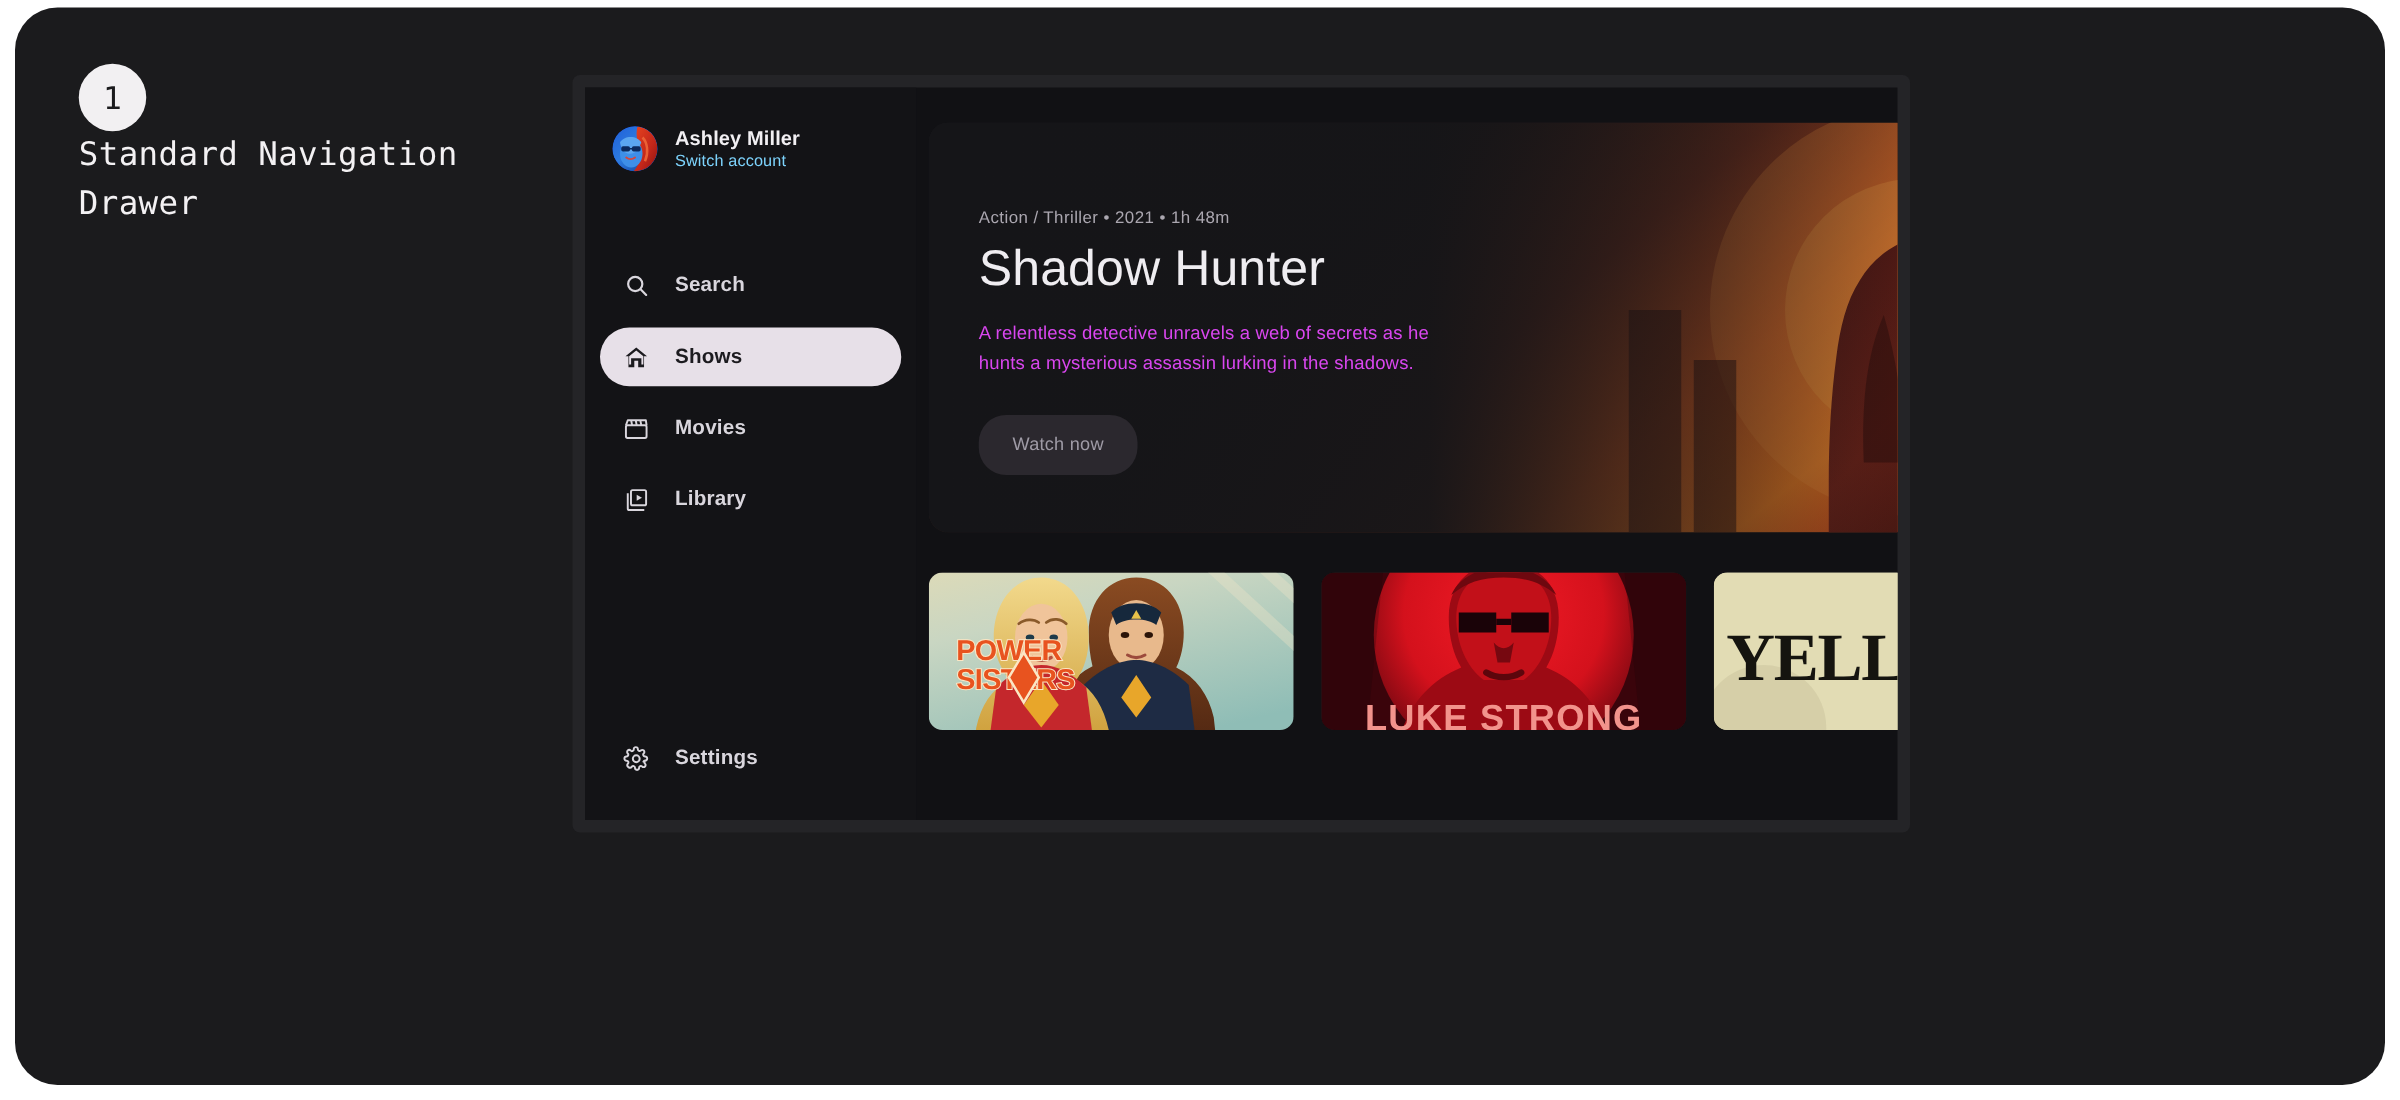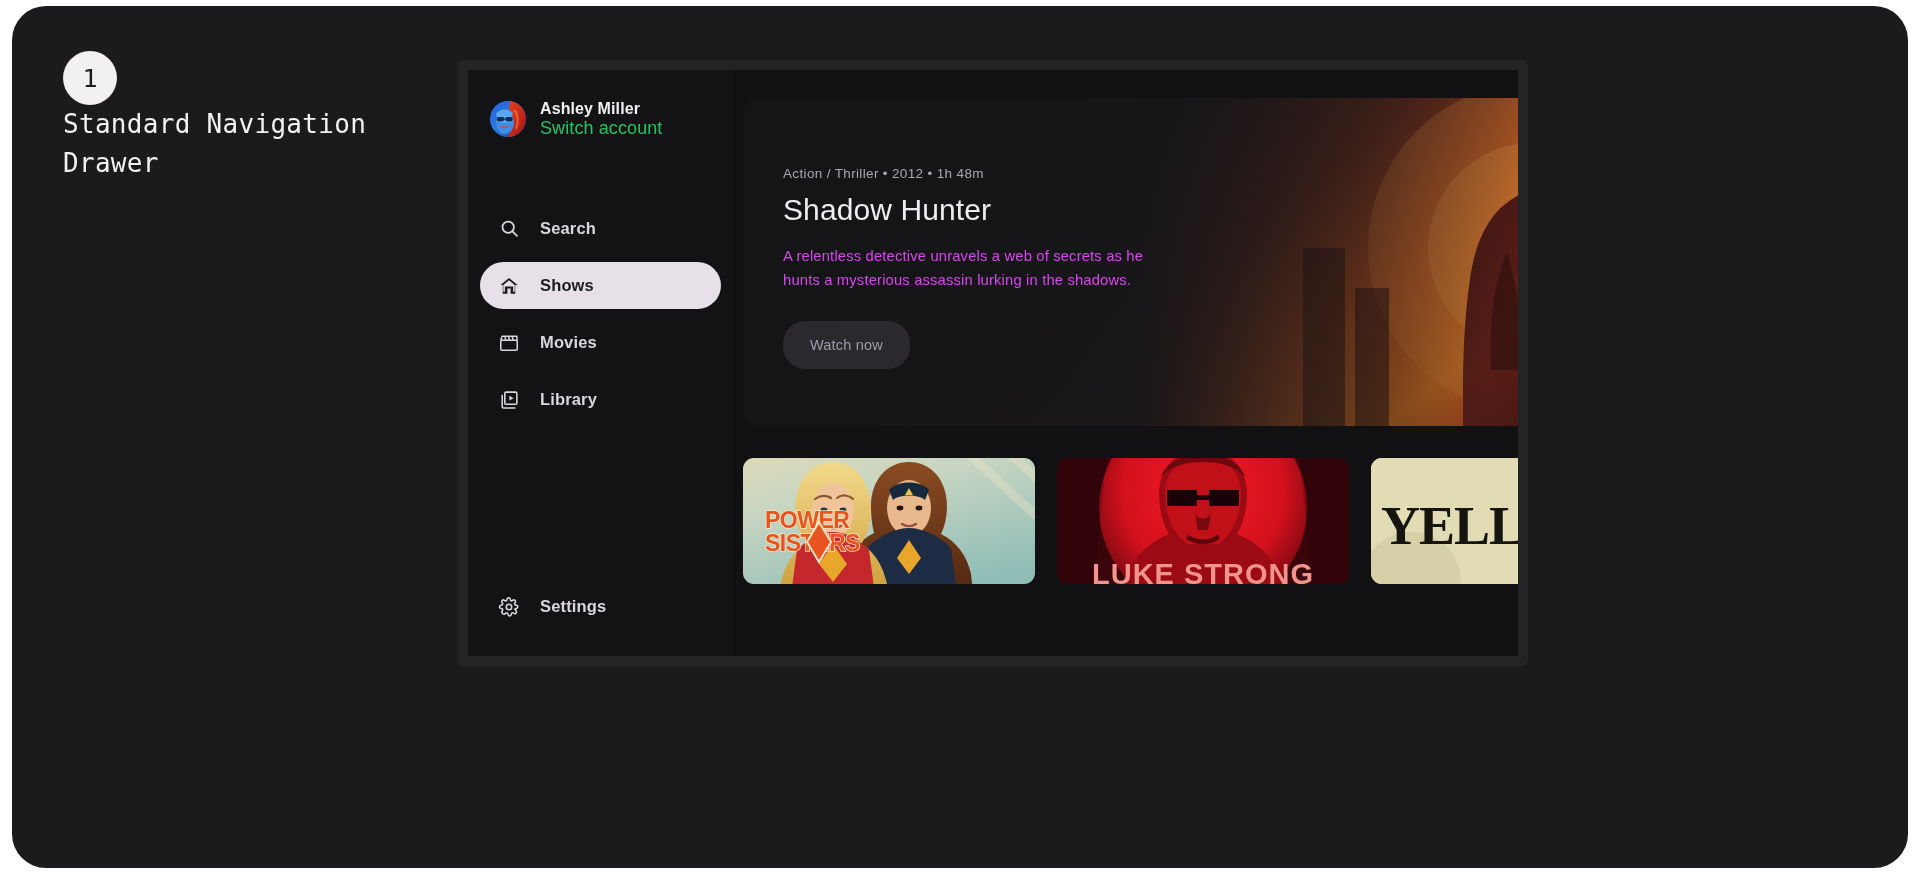--- a/index.html
+++ b/index.html
@@ -112,25 +112,24 @@
 
   .account-text { display: flex; flex-direction: column; gap: 0; min-width: 0; }
   #account-name {
     color: #F1EFF2;
     font-size: 16px;
     font-weight: bold;
     letter-spacing: 0.1px;
     white-space: nowrap;
   }
   #account-sub {
-    color: #22c55e;
-    font-size: 18px;
+    color: #7dd3fc;
+    font-size: 13px;
     letter-spacing: 0.1px;
     white-space: nowrap;
-    text-align: center;
   }
 
   
   #nav-main {
     margin-top: 63px;
     display: flex;
     flex-direction: column;
     gap: 10px;
     padding: 0 12px;
   }
@@ -207,21 +206,21 @@
 
   #hero-meta {
     color: #ABA7B0;
     font-size: 13.5px;
     letter-spacing: 0.35px;
     margin-bottom: 12px;
   }
 
   #hero-title {
     color: #EFEDF1;
-    font-size: 30px;
+    font-size: 40px;
     font-weight: normal;
     letter-spacing: 0.1px;
     margin-bottom: 17px;
   }
 
   #hero-desc {
     color: #d946ef;
     font-size: 14.8px;
     line-height: 24px;
     letter-spacing: 0.15px;
@@ -415,21 +414,21 @@
                 <path d="M40 96c14 9 30 14 48 14s34-5 48-14c-6 22-22 36-48 36S46 118 40 96z" fill="#1A0806" opacity="0.85"></path>
                 <path d="M22 128c10 34 16 74 18 118H6c-2-46 2-86 16-118z" fill="#3A0F0C" opacity="0.7"></path>
                 <path d="M134 128c14 32 18 72 16 118h-34c2-44 8-84 18-118z" fill="#3A0F0C" opacity="0.7"></path>
                 <ellipse cx="78" cy="46" rx="22" ry="12" fill="#140604" opacity="0.6"></ellipse>
               </g>
               <rect width="1000" height="328" fill="url(#fade)"></rect>
             </svg>
           </div>
 
           <div id="hero-body">
-            <div id="hero-meta">Action / Thriller • 2012 • 1h 48m</div>
+            <div id="hero-meta">Action / Thriller • 2021 • 1h 48m</div>
             <h1 id="hero-title">Shadow Hunter</h1>
             <p id="hero-desc">A relentless detective unravels a web of secrets as he hunts a mysterious assassin lurking in the shadows.</p>
             <button id="watch-now">Watch now</button>
           </div>
         </section>
 
         <div id="poster-row">
 
           <div class="poster">
             <svg viewBox="0 0 292 178" preserveAspectRatio="xMidYMid slice" xmlns="http://www.w3.org/2000/svg">

